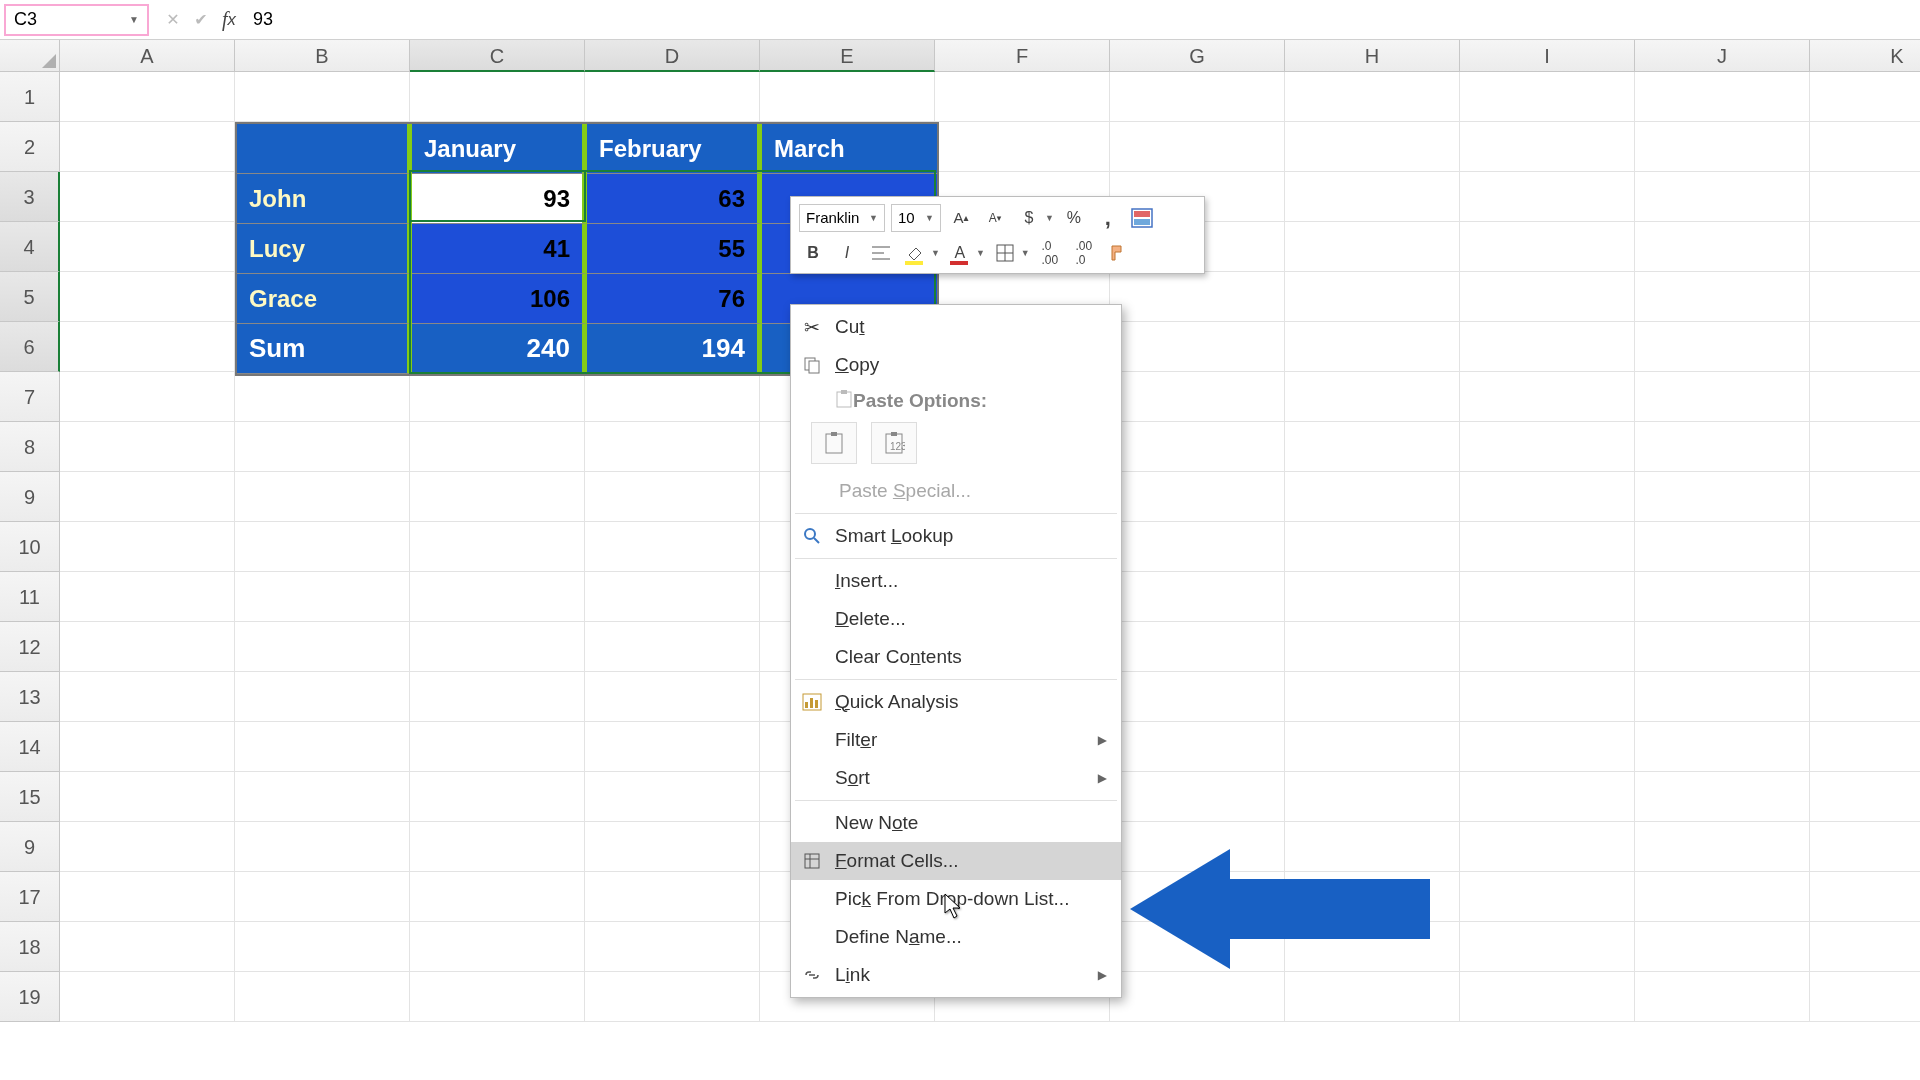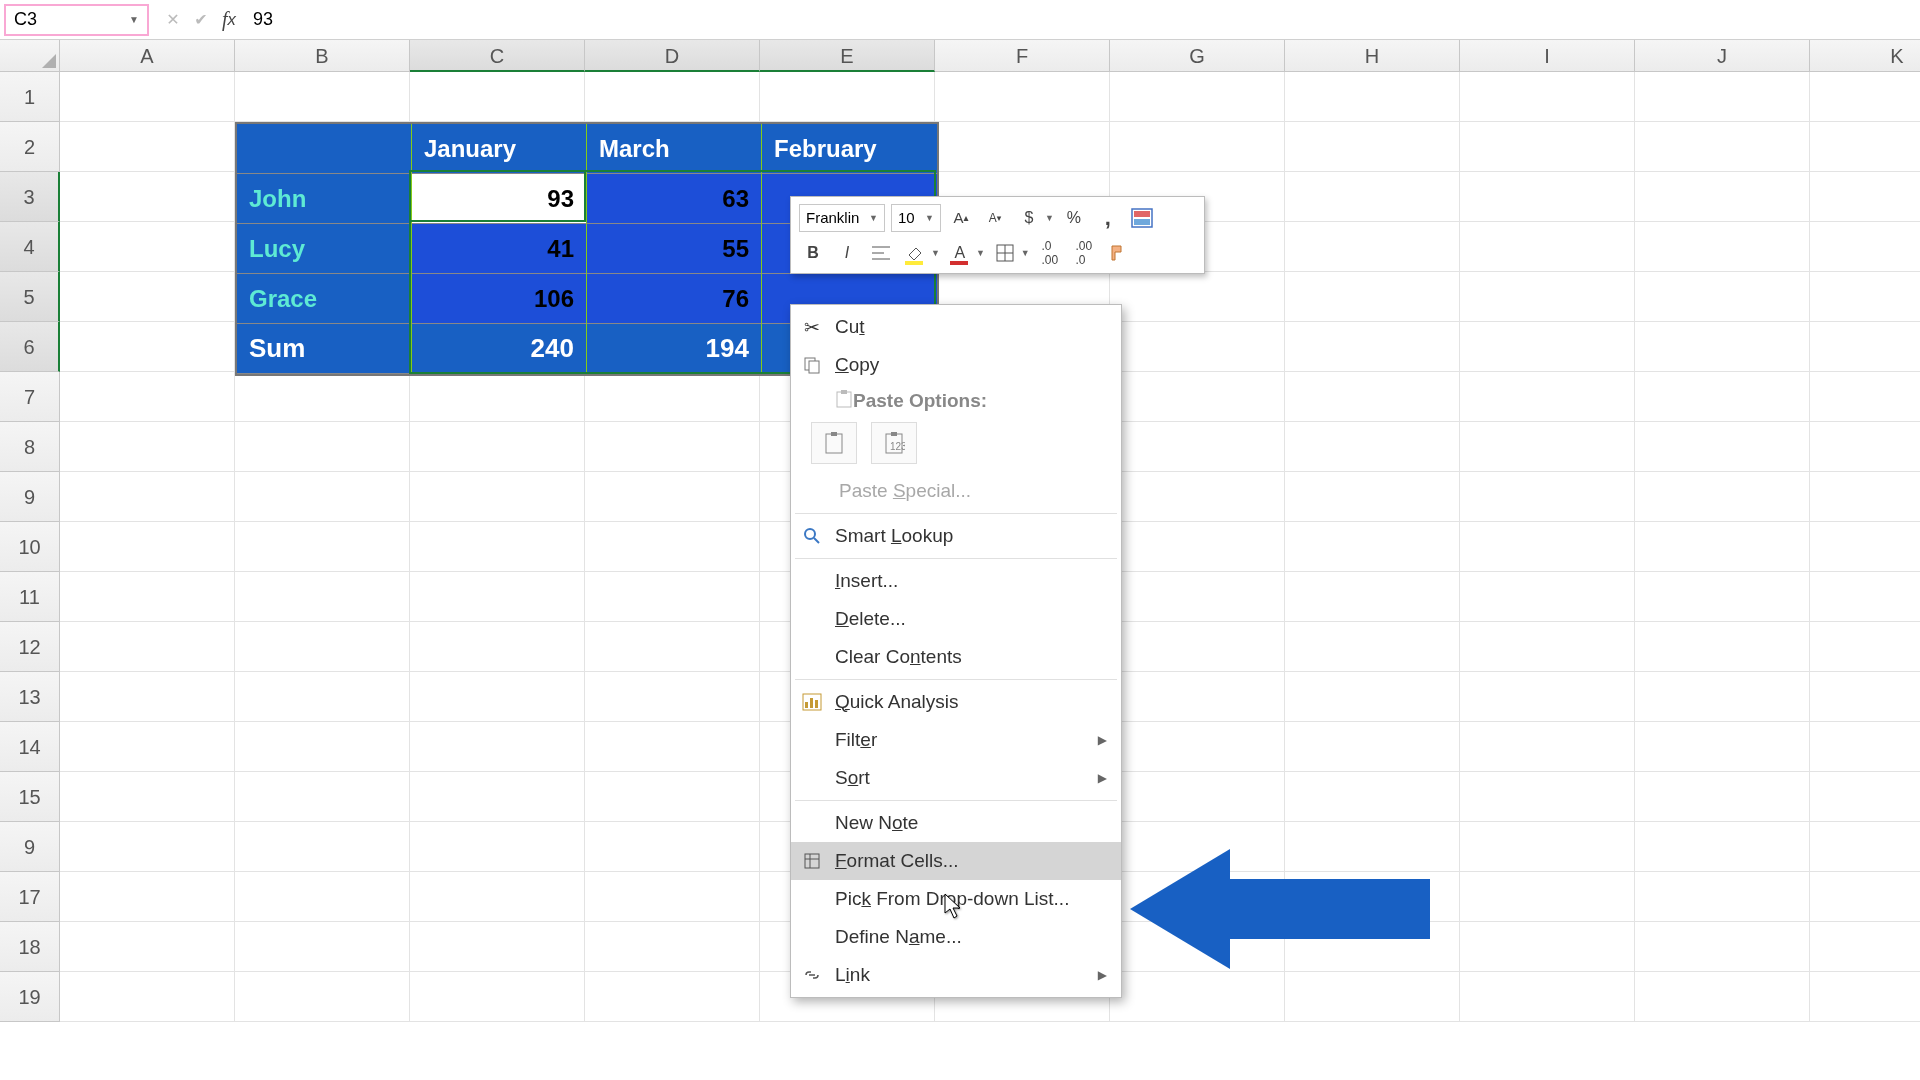--- a/index.html
+++ b/index.html
@@ -55,24 +55,24 @@
 .row-h.sel { background: linear-gradient(#e8e8e8,#dcdcdc); border-right:2px solid #1a7f37; }
 .cells { position:absolute; left:60px; top:32px; }
 .cell-row { display:flex; }
 .cell { width:175px; height:50px; border-right:1px solid #e3e3e3; border-bottom:1px solid #e3e3e3;
   display:flex; align-items:center; padding:0 10px; font-size:22px; }
 
 
 .data-table { position:absolute; left:235px; top:82px; border:2px solid #777; }
 .dt-row { display:flex; }
 .dt-cell { width:175px; height:50px; display:flex; align-items:center; padding:0 12px;
-  font-size:24px; border-right:1px solid #84cc16; border-bottom:1px solid #888; }
+  font-size:24px; border-right:5px solid #84cc16; border-bottom:1px solid #888; }
 .dt-cell:last-child { border-right:none; }
 .dt-hdr { background:#1860c3; color:#fff; font-weight:bold; }
-.dt-name { background:#1860c3; color:#5eead4; font-weight:bold; }
+.dt-name { background:#1860c3; color:#fef9c3; font-weight:bold; }
 .dt-val { background:#1d4ed8; justify-content:flex-end; font-weight:600; }
 .dt-sum { background:#1860c3; color:#fff; font-weight:bold; justify-content:flex-end; font-size:26px;padding-left:36px; }
 .dt-sumlabel { background:#1860c3; color:#fff; font-weight:bold; font-size:26px; }
 
 
 .sel-rect { position:absolute; left:409px; top:130px; width:527px; height:204px;
   border:2px solid #1a7f37; pointer-events:none; }
 .active-cell-rect { position:absolute; left:409px; top:130px; width:177px; height:52px;
   border:2px solid #1a7f37; background:rgba(255,255,255,0.0); pointer-events:none; }
 
@@ -427,22 +427,22 @@
         <div class="cell"></div>
         <div class="cell"></div>
         <div class="cell"></div>
       </div>
     </div>
 
   <div class="data-table">
     <div class="dt-row">
       <div class="dt-cell dt-hdr"></div>
       <div class="dt-cell dt-hdr">January</div>
+      <div class="dt-cell dt-hdr">February</div>
       <div class="dt-cell dt-hdr">March</div>
-      <div class="dt-cell dt-hdr">February</div>
     </div>
     <div class="dt-row">
       <div class="dt-cell dt-name">John</div>
       <div class="dt-cell dt-val" style="background:#fff;">93</div>
       <div class="dt-cell dt-val">63</div>
       <div class="dt-cell dt-val"></div>
     </div>
     <div class="dt-row">
       <div class="dt-cell dt-name">Lucy</div>
       <div class="dt-cell dt-val">41</div>

